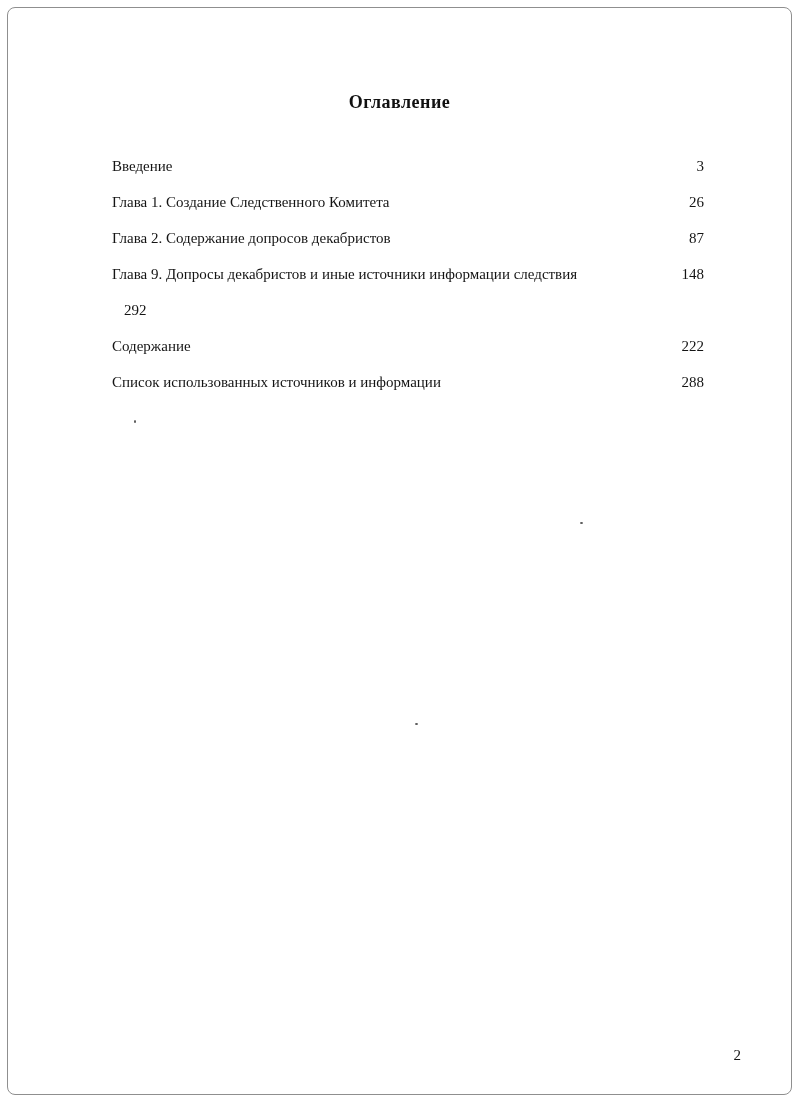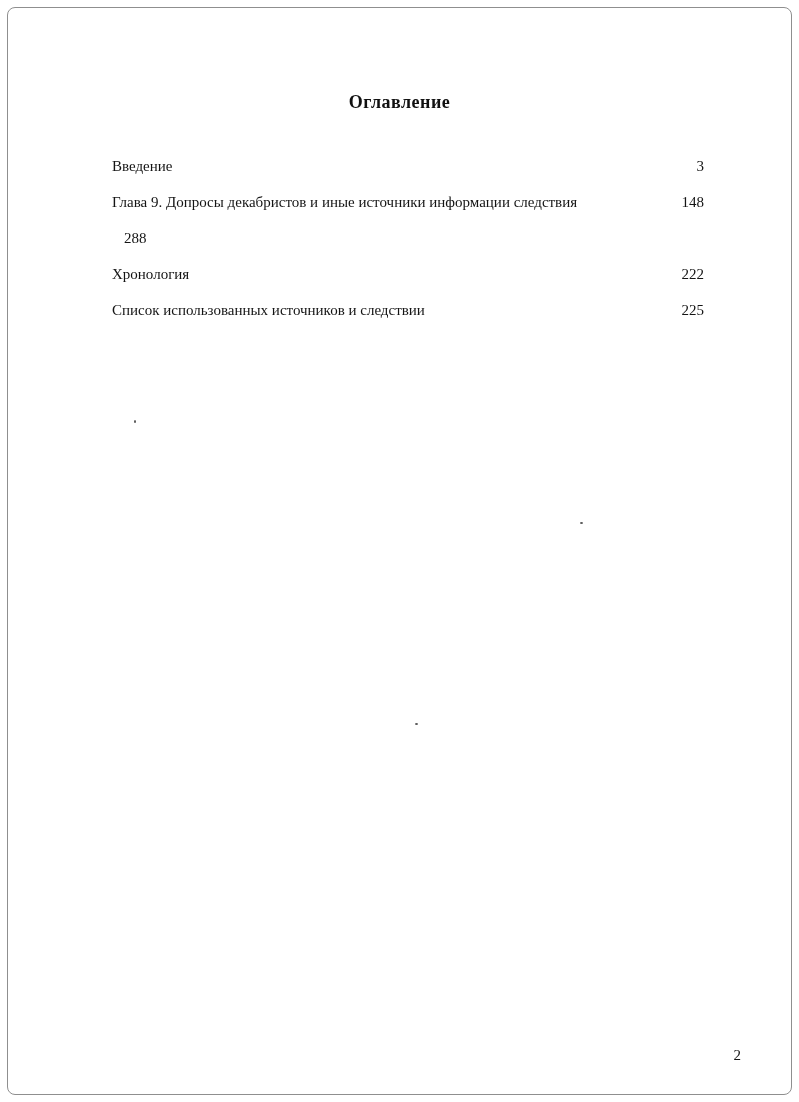--- a/index.html
+++ b/index.html
@@ -83,33 +83,41 @@
   <div class="scan-border"></div>
 
   <h1 class="doc-title">Оглавление</h1>
 
   <div class="toc">
     <div class="toc-row">
       <span class="toc-label">Введение</span>
       <span class="toc-page">3</span>
     </div>
     <div class="toc-row">
+      <span class="toc-label">Глава 1. Создание Следственного Комитета</span>
+      <span class="toc-page">26</span>
+    </div>
+    <div class="toc-row">
+      <span class="toc-label">Глава 2. Содержание допросов декабристов</span>
+      <span class="toc-page">87</span>
+    </div>
+    <div class="toc-row">
       <span class="toc-label">Глава 9. Допросы декабристов и иные источники информации следствия</span>
       <span class="toc-page">148</span>
     </div>
     <div class="toc-row">
-      <span class="toc-page">288</span>
+      <span class="toc-page">292</span>
     </div>
     <div class="toc-row">
-      <span class="toc-label">Хронология</span>
+      <span class="toc-label">Содержание</span>
       <span class="toc-page">222</span>
     </div>
     <div class="toc-row">
-      <span class="toc-label">Список использованных источников и следствии</span>
-      <span class="toc-page">225</span>
+      <span class="toc-label">Список использованных источников и информации</span>
+      <span class="toc-page">288</span>
     </div>
   </div>
 
   <div class="scan-speck speck-1"></div>
   <div class="scan-speck speck-2"></div>
   <div class="scan-speck speck-3"></div>
 
   <div class="page-number">2</div>
 </div>
 

